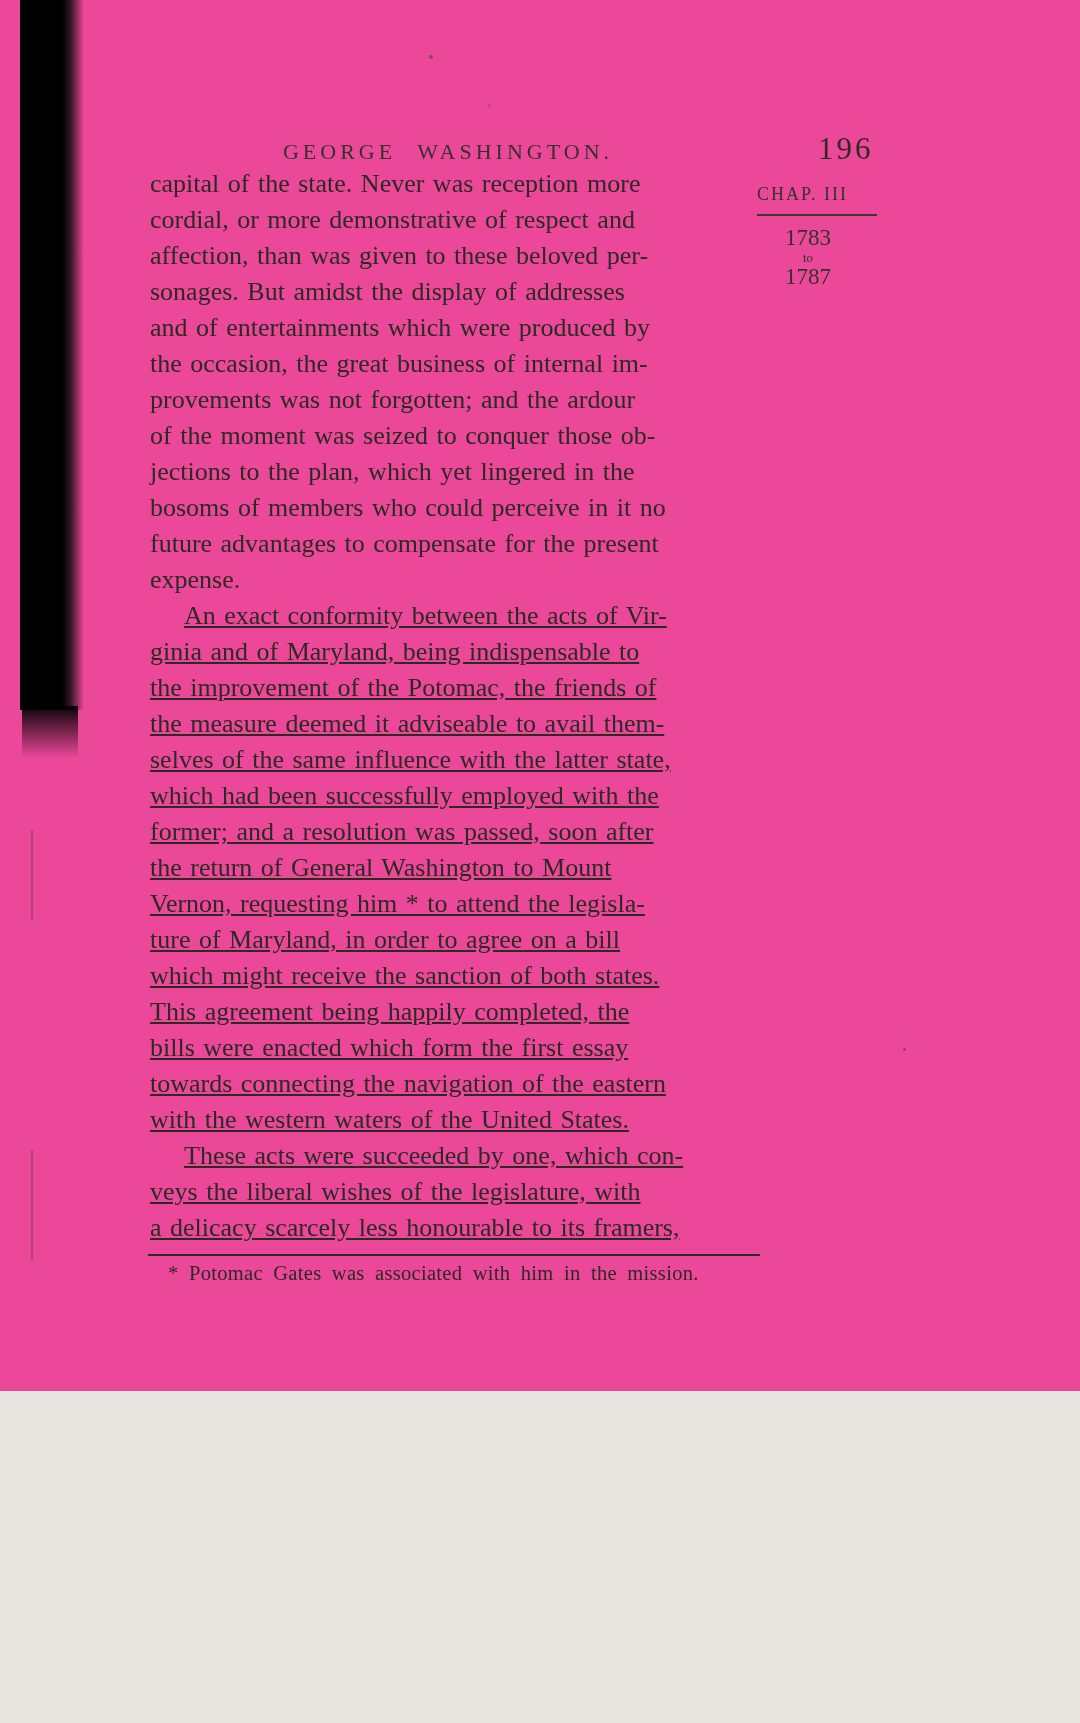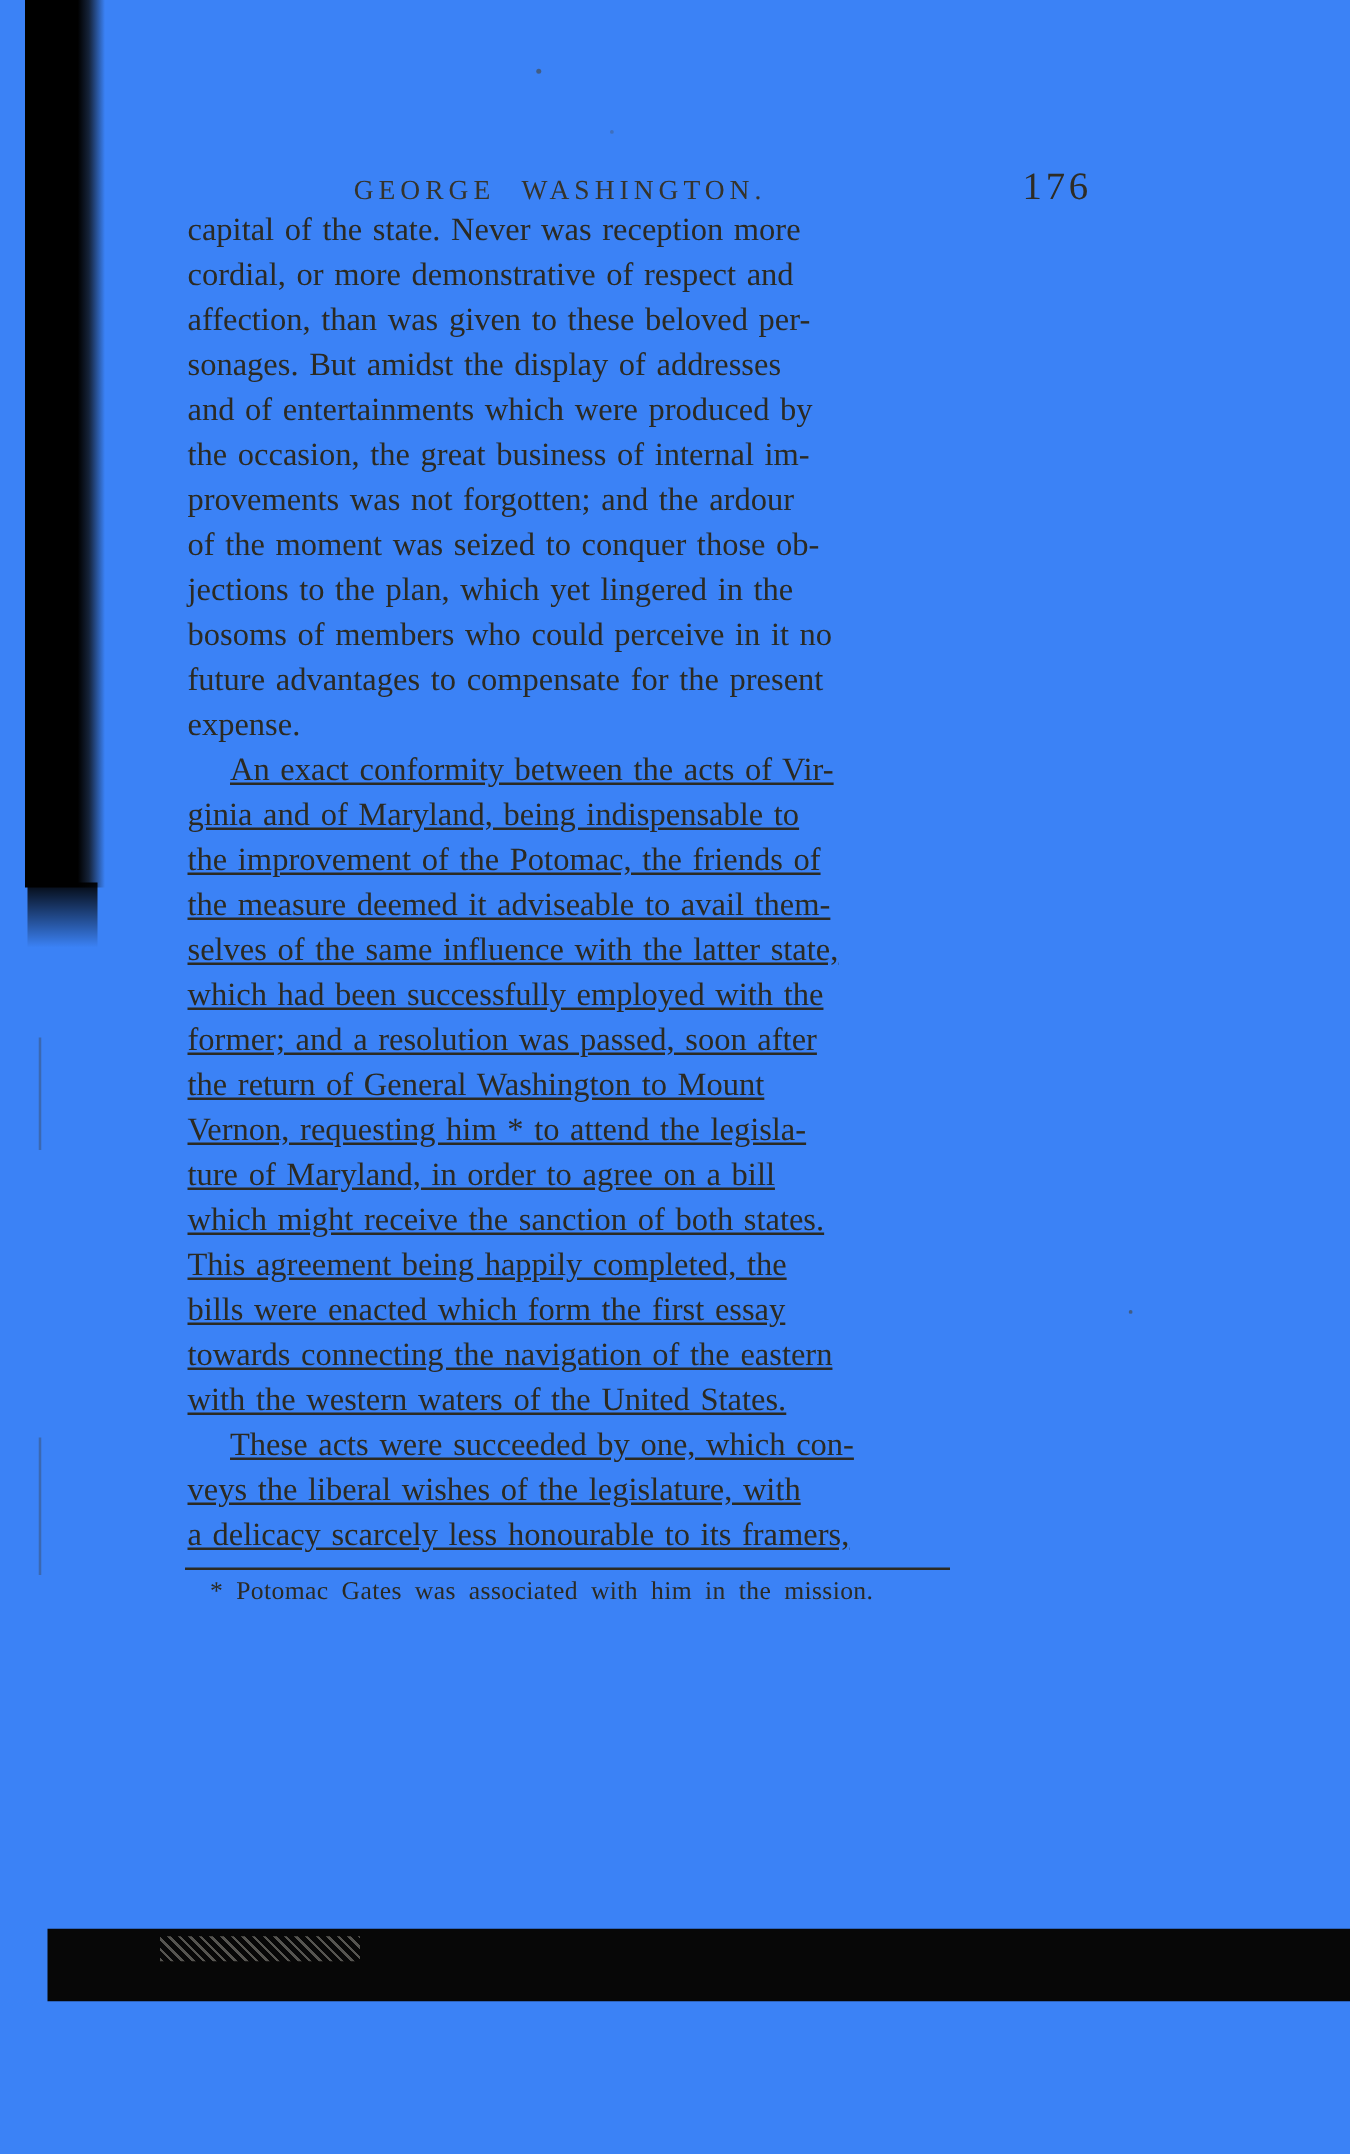--- a/index.html
+++ b/index.html
@@ -3,22 +3,22 @@
 <meta charset="utf-8">
 <style>
   html, body {
     margin: 0;
     padding: 0;
     background: #e8e6e0;
   }
   .page {
     position: relative;
     width: 1080px;
-    height: 1723px;
-    background: #3b82f6;
+    height: 1391px;
+    background: #ec4899;
     overflow: hidden;
     font-family: "Liberation Serif", "DejaVu Serif", serif;
     color: #2b2a23;
   }
 
   
   .scan-band-left {
     position: absolute;
     left: 20px;
     top: 0;
@@ -155,22 +155,31 @@
 
   <div class="scan-band-left"></div>
   <div class="scan-band-left-fade"></div>
   <div class="scan-hairline hairline-1"></div>
   <div class="scan-hairline hairline-2"></div>
   <div class="scan-speck speck-1"></div>
   <div class="scan-speck speck-2"></div>
   <div class="scan-speck speck-3"></div>
 
   <div class="running-head">GEORGE  WASHINGTON.</div>
-  <div class="page-number">176</div>
-
+  <div class="page-number">196</div>
+
+  <div class="margin-notes">
+    <div class="chap">CHAP. III</div>
+    <div class="margin-rule"></div>
+    <div class="years">
+      <div class="year">1783</div>
+      <div class="year-to">to</div>
+      <div class="year">1787</div>
+    </div>
+  </div>
 
   <div class="body-text">
     <p class="para">capital of the state.  Never was reception more
 cordial, or more demonstrative of respect and
 affection, than was given to these beloved per-
 sonages.  But amidst the display of addresses
 and of entertainments which were produced by
 the occasion, the great business of internal im-
 provements was not forgotten; and the ardour
 of the moment was seized to conquer those ob-

